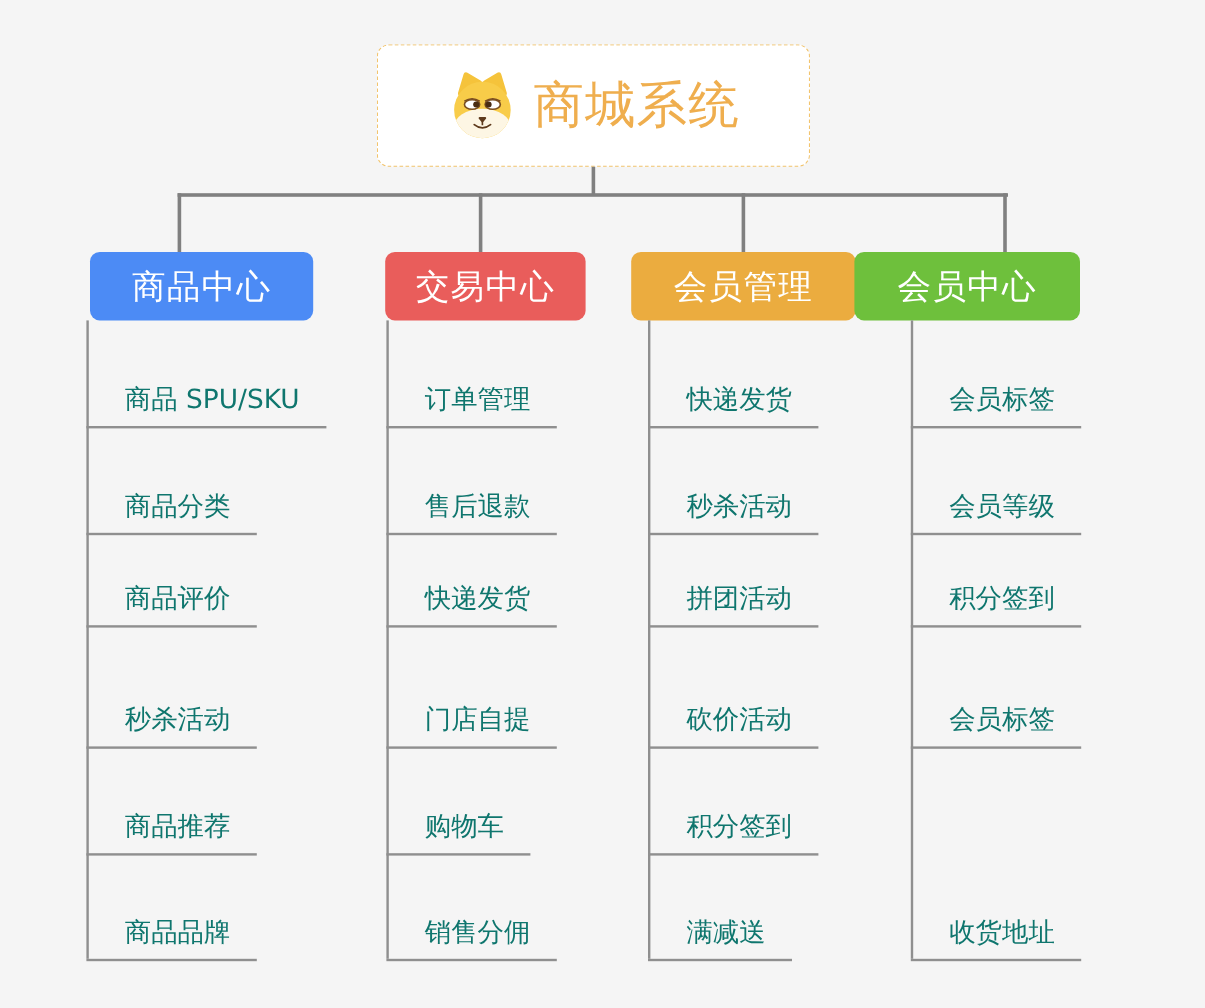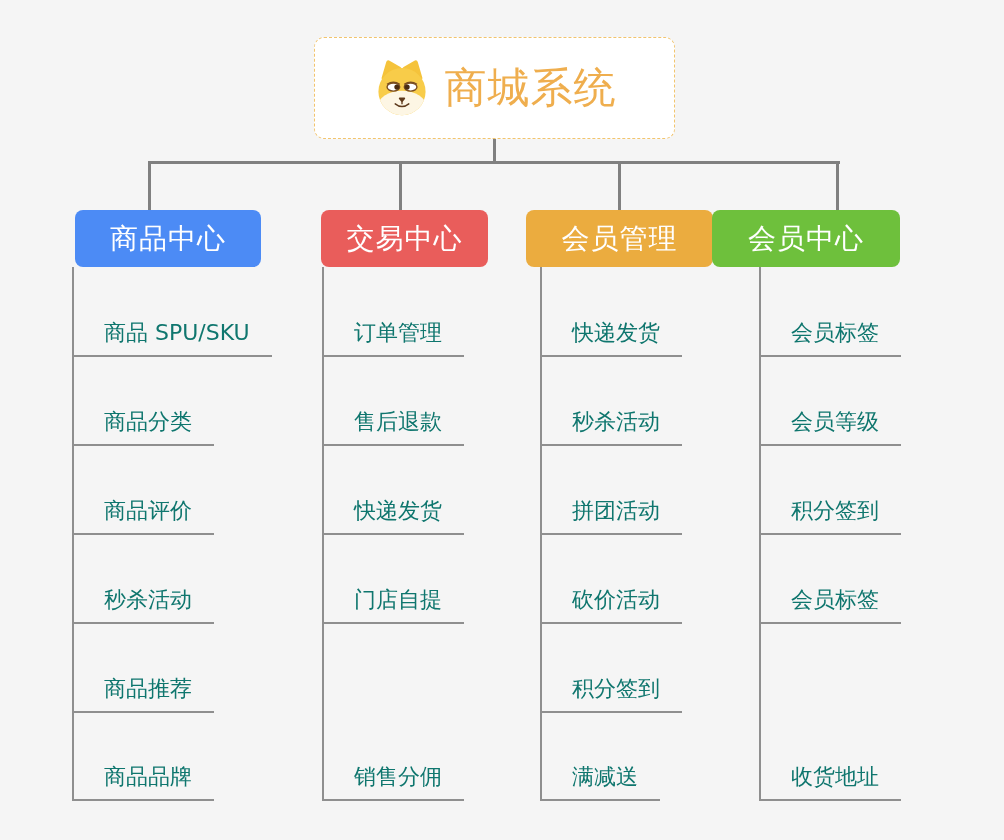--- a/index.html
+++ b/index.html
@@ -93,21 +93,21 @@
     color: #0f766e;
     white-space: nowrap;
     cursor: default;
   }
   .col-0 { left: 72px; }
   .col-1 { left: 322px; }
   .col-2 { left: 540px; }
   .col-3 { left: 759px; }
   .row-0 { top: 357px; }
   .row-1 { top: 446px; }
-  .row-2 { top: 535px; }
+  .row-2 { top: 523px; }
   .row-3 { top: 624px; }
   .row-4 { top: 713px; }
   .row-5 { top: 801px; }
 </style>
 </head>
 <body>
 
 <div class="stage">
 
   <div class="root-node">
@@ -163,20 +163,21 @@
   <div class="item col-0 row-1">商品分类</div>
   <div class="item col-0 row-2">商品评价</div>
   <div class="item col-0 row-3">秒杀活动</div>
   <div class="item col-0 row-4">商品推荐</div>
   <div class="item col-0 row-5">商品品牌</div>
 
   <div class="item col-1 row-0">订单管理</div>
   <div class="item col-1 row-1">售后退款</div>
   <div class="item col-1 row-2">快递发货</div>
   <div class="item col-1 row-3">门店自提</div>
+  <div class="item col-1 row-4">购物车</div>
   <div class="item col-1 row-5">销售分佣</div>
 
   <div class="item col-2 row-0">快递发货</div>
   <div class="item col-2 row-1">秒杀活动</div>
   <div class="item col-2 row-2">拼团活动</div>
   <div class="item col-2 row-3">砍价活动</div>
   <div class="item col-2 row-4">积分签到</div>
   <div class="item col-2 row-5">满减送</div>
 
   <div class="item col-3 row-0">会员标签</div>

